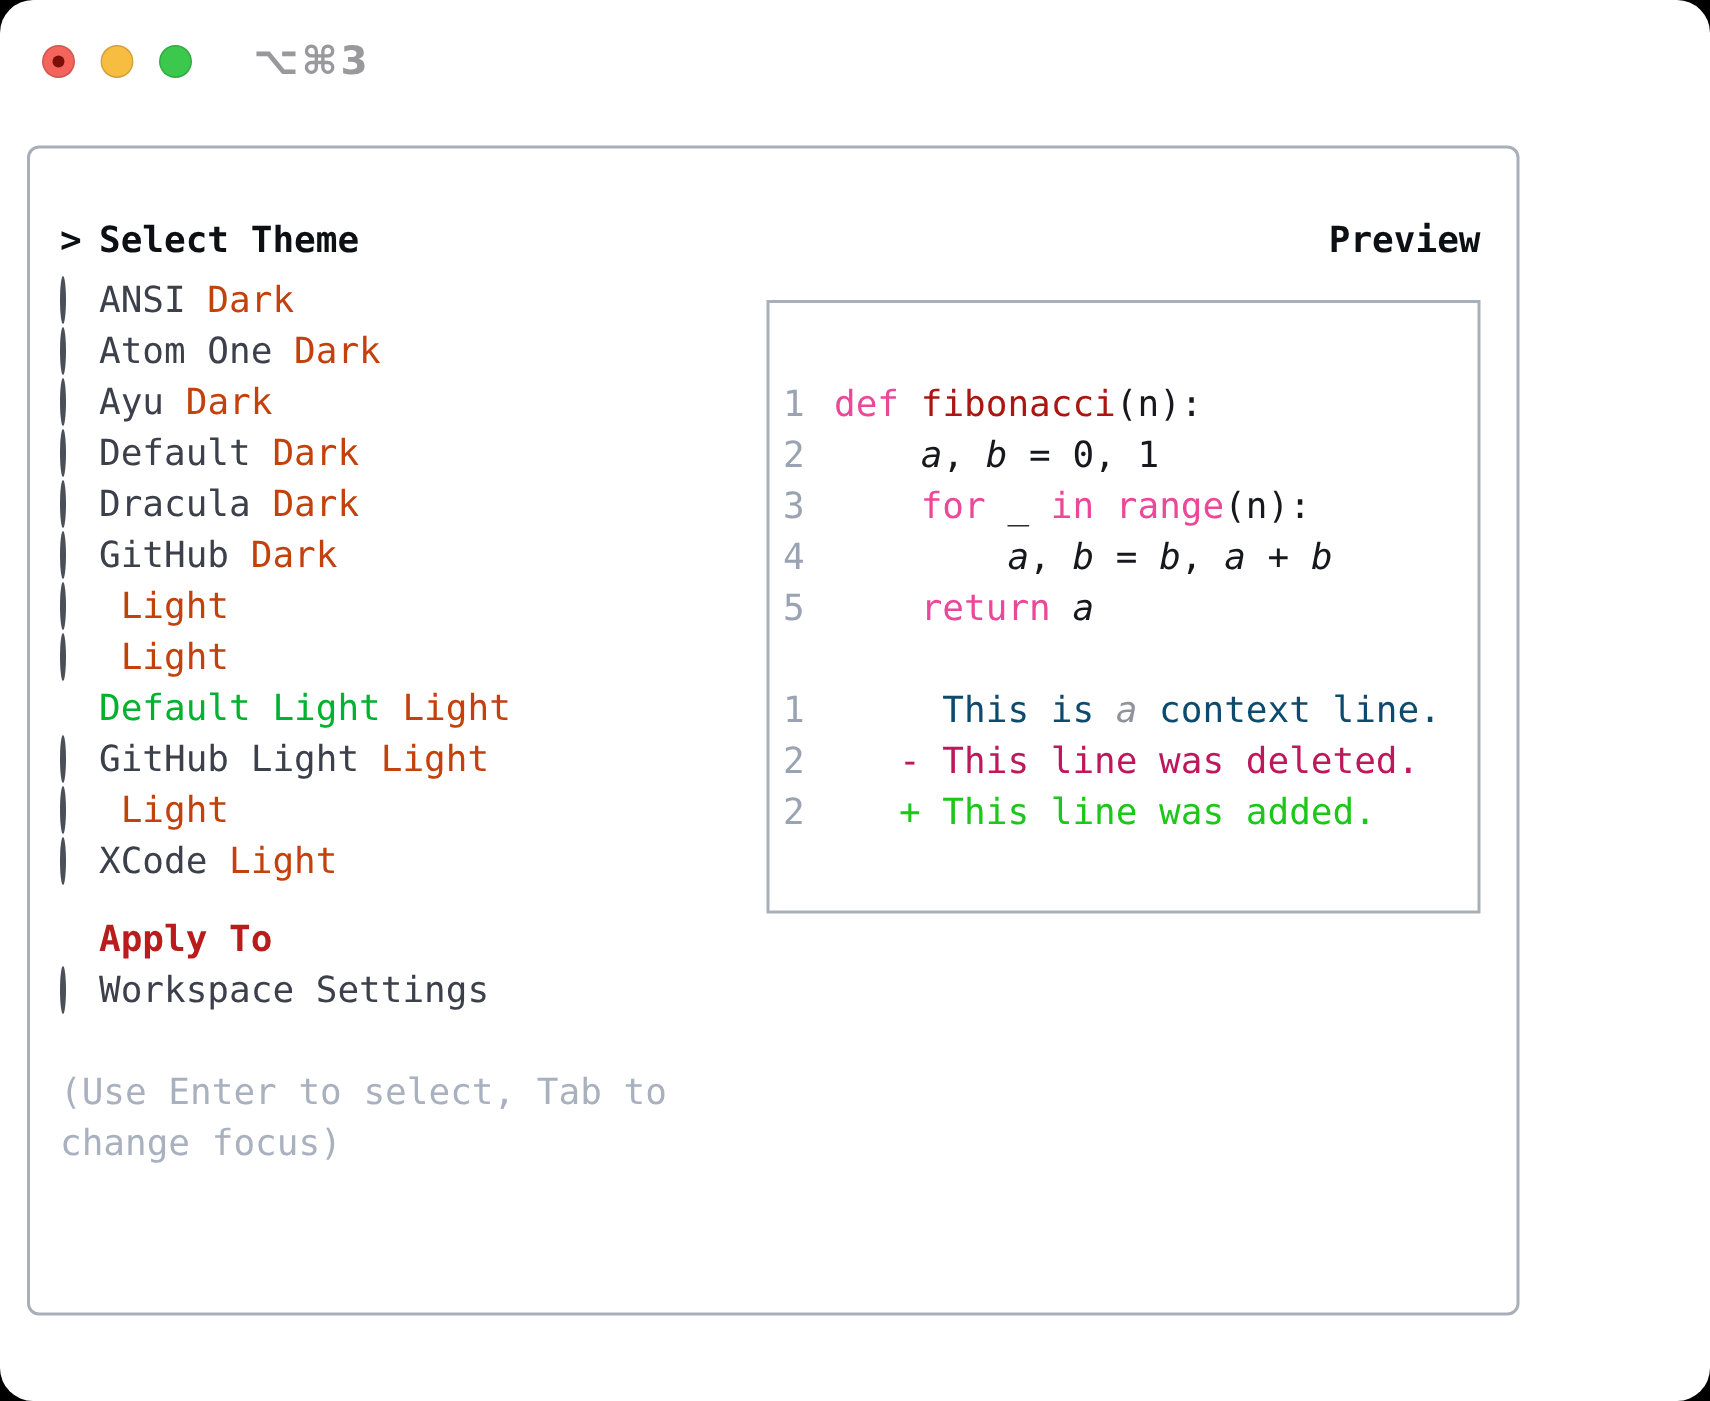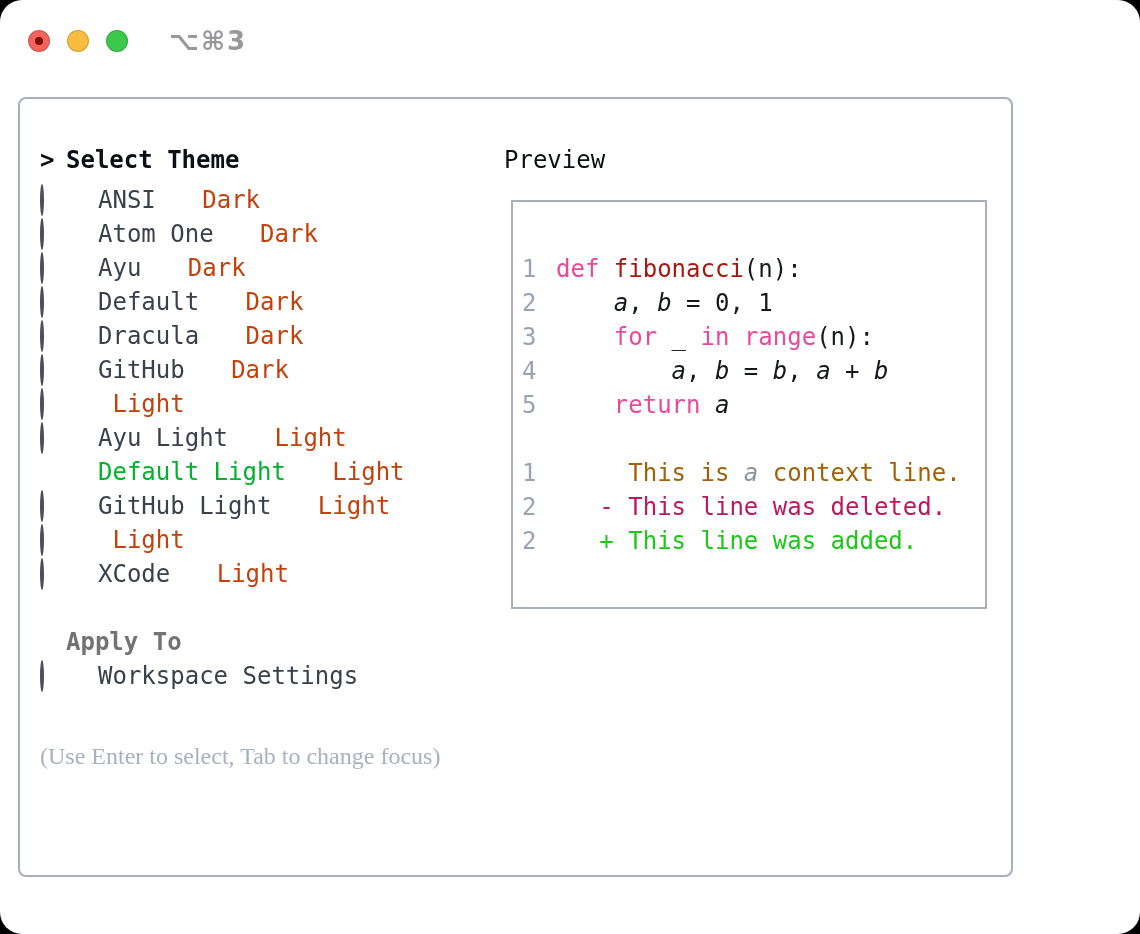--- a/index.html
+++ b/index.html
@@ -19,42 +19,42 @@
   
   .panel{
     position:absolute;left:18px;top:97px;width:995px;height:780px;box-sizing:border-box;
     border:2px solid #a9afb9;border-radius:8px;display:flex;
     padding:44px 24px 0 20px;font-size:24px;line-height:34px;color:#15181d;
   }
   .left-col{width:464px;flex:none;}
   .right-col{flex:1;}
   .heading-row{display:flex;font-weight:bold;color:#0c0f14;margin-bottom:6px;}
   .marker-col{width:26px;flex:none;}
-  .row{display:flex;height:34px;align-items:flex-end;gap:32px;}
+  .row{display:flex;height:34px;align-items:flex-end;}
   .radio{width:14px;height:14px;border-radius:50%;box-sizing:border-box;border:2px solid #4a4f5a;margin-top:2px;}
   .radio.filled{border:none;background:#00b22d;}
   .tname{color:#3b404b;white-space:pre;}
   .row.selected .tname{color:#00b22d;}
   .tsuffix{color:#c2410c;white-space:pre;}
-  .apply-heading{font-weight:bold;color:#737373;margin-top:34px;padding-left:26px;}
-  .hint{margin-top:46px;color:#a9b1bf;max-width:450px;font-family:Liberation Serif, serif;}
+  .apply-heading{font-weight:bold;color:#b91c1c;margin-top:18px;padding-left:26px;}
+  .hint{margin-top:34px;color:#a9b1bf;max-width:450px;}
   
-  .preview-heading{font-weight:normal;color:#0c0f14;}
+  .preview-heading{font-weight:bold;color:#0c0f14;text-align:right;}
   .preview-box{
     margin-left:7px;margin-top:23px;width:476px;height:409px;box-sizing:border-box;
     border:2px solid #a9afb9;padding:50px 0 0 9px;
   }
   .cline{display:flex;height:34px;align-items:center;}
   .ln{width:14px;flex:none;text-align:right;color:#9aa3b3;}
   .ctext{white-space:pre;margin-left:20px;}
   .tk-keyword{color:#ec4899;}
   .tk-function{color:#a91710;}
   .tk-plain{color:#15181d;}
   .tk-variable{color:#15181d;font-style:italic;}
-  .tk-context{color:#a16207;text-align:right;}
+  .tk-context{color:#0c4a6e;text-align:right;}
   .tk-context-var{color:#8e939d;font-style:italic;}
   .tk-deleted{color:#be185d;}
   .tk-added{color:#1cc719;text-align:right;}
 </style>
 </head>
 <body>
 
 <div class="window">
 
   <div class="titlebar">
@@ -102,21 +102,20 @@
             <span class="marker-col"><span class="radio "></span></span>
             <span class="tname">GitHub</span>
             <span class="tsuffix"> Dark</span>
           </div>
           <div class="row">
             <span class="marker-col"><span class="radio "></span></span>
             <span class="tsuffix"> Light</span>
           </div>
           <div class="row">
             <span class="marker-col"><span class="radio "></span></span>
-            <span class="tname">Ayu Light</span>
             <span class="tsuffix"> Light</span>
           </div>
           <div class="row selected">
             <span class="marker-col"><span class="radio filled"></span></span>
             <span class="tname">Default Light</span>
             <span class="tsuffix"> Light</span>
           </div>
           <div class="row">
             <span class="marker-col"><span class="radio "></span></span>
             <span class="tname">GitHub Light</span>

